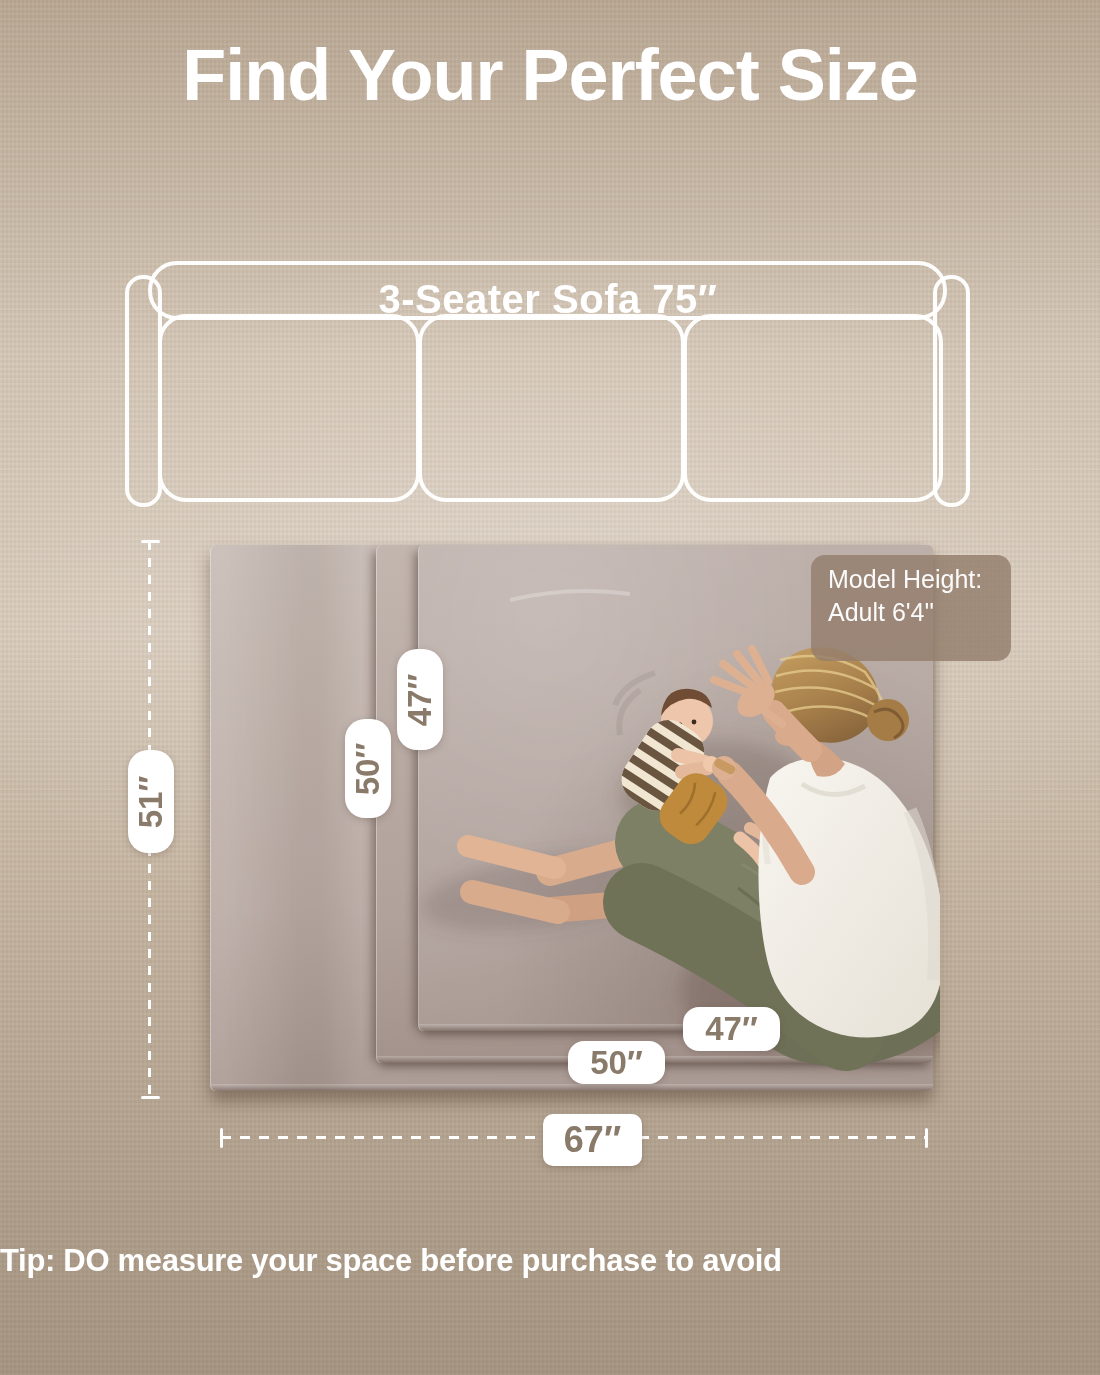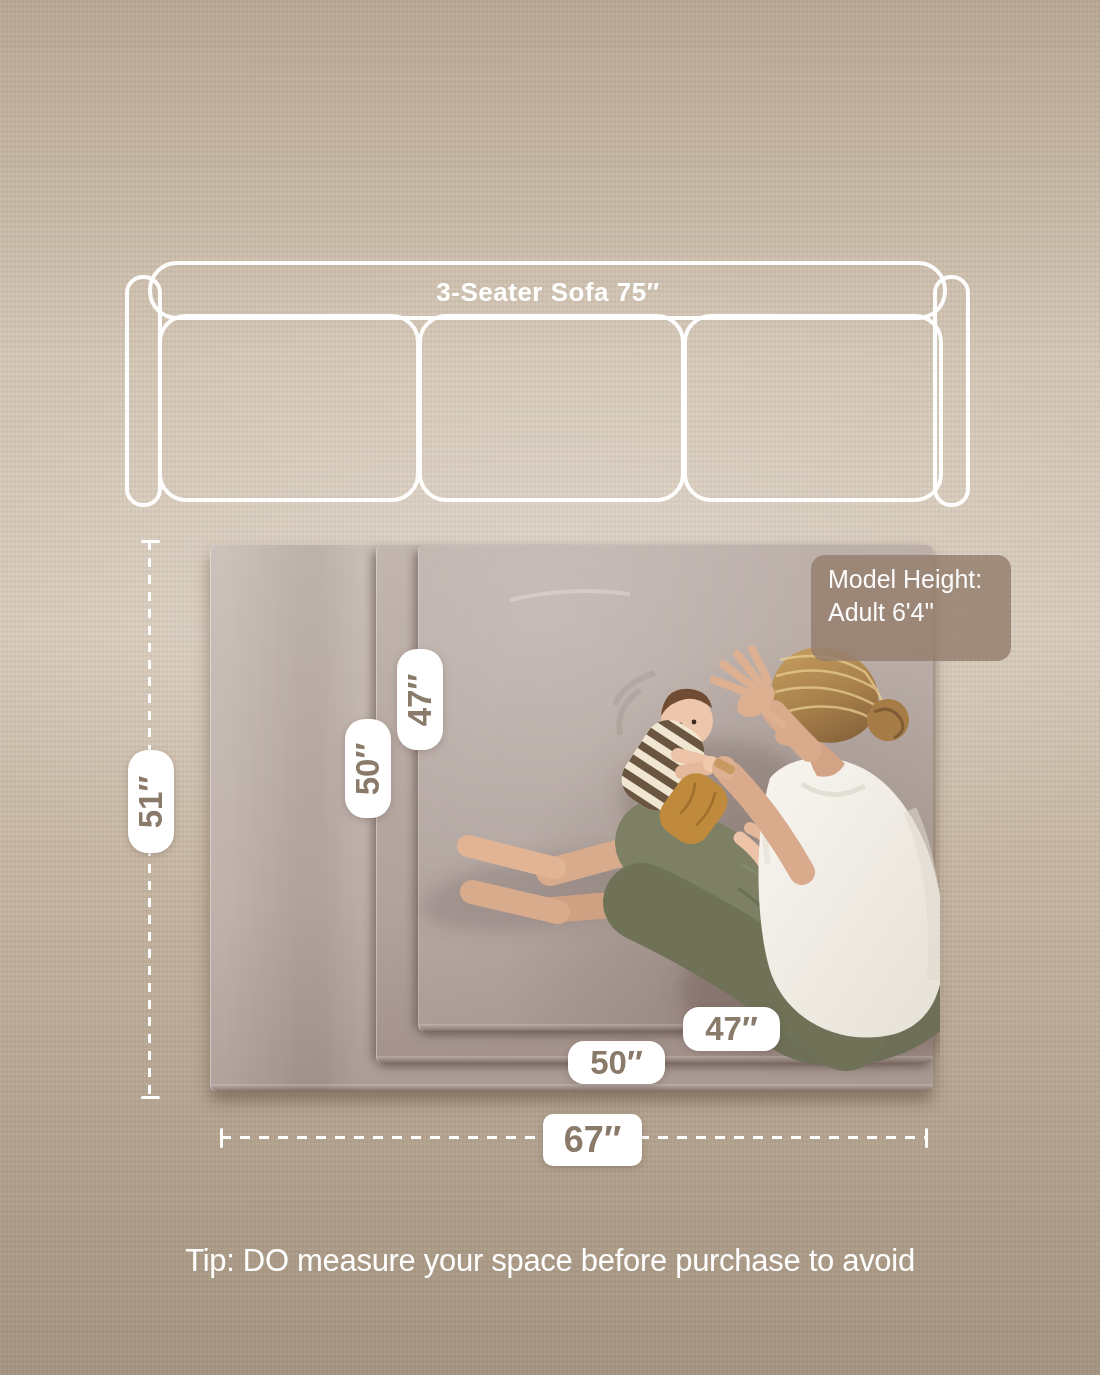--- a/index.html
+++ b/index.html
@@ -20,21 +20,21 @@
     position:absolute;top:34px;left:0;right:0;text-align:center;
     font-size:72px;font-weight:bold;letter-spacing:-1px;color:var(--title_text,#ffffff);
   }
   .subtitle{
     position:absolute;top:136px;left:0;right:0;text-align:center;
     font-size:42px;font-weight:bold;letter-spacing:-0.5px;color:var(--title_text,#ffffff);
   }
   .sofa-svg{position:absolute;left:118px;top:252px;}
   .sofa-label{
     position:absolute;left:118px;top:277px;width:860px;text-align:center;
-    font-size:26px;font-weight:bold;color:#ffffff;letter-spacing:0.5px;
+    font-size:40px;font-weight:bold;color:#ffffff;letter-spacing:0.5px;
   }
   
   .mat-stack{position:absolute;left:210px;top:545px;width:722px;height:546px;}
   .mat-layer{position:absolute;border-radius:6px;}
   .mat-l1{
     left:0;top:0;width:722px;height:546px;
     background:
       linear-gradient(90deg, rgba(255,255,255,0.10) 0 14px, rgba(0,0,0,0.04) 90px 110px, rgba(255,255,255,0.06) 150px),
       linear-gradient(175deg,#c6bab3,#b8a9a2 60%,#a2918a);
     box-shadow:0 10px 16px rgba(85,66,52,0.5);
@@ -89,30 +89,31 @@
   .pill-50h{left:568px;top:1041px;width:97px;height:43px;border-radius:16px;}
   .pill-67{left:543px;top:1114px;width:99px;height:52px;font-size:36px;}
   
   .model-badge{
     position:absolute;left:811px;top:555px;width:200px;height:106px;z-index:8;
     background:var(--badge_bg,rgba(148,126,108,0.82));border-radius:14px;
     color:rgba(255,255,255,0.97);font-size:25px;line-height:33px;
     padding:8px 0 0 17px;box-sizing:border-box;
   }
   .tip{
-    position:absolute;top:1239px;left:0;right:0;text-align:center;z-index:2;
-    color:#ffffff;font-weight:normal;font-size:31px;line-height:43px;letter-spacing:-0.3px;
+    position:absolute;top:1239px;left:0;right:0;text-align:left;z-index:2;
+    color:#ffffff;font-weight:bold;font-size:31px;line-height:43px;letter-spacing:-0.3px;
   }
   .tip span{display:block;}
 </style>
 </head>
 <body>
 
 <div class="stage">
 
+  <div class="title">Find Your Perfect Size</div>
 
   <svg class="sofa-svg" width="860" height="262" viewBox="0 0 860 262">
     <g fill="none" stroke="#ffffff" stroke-width="4" stroke-opacity="0.97">
       <rect x="9" y="25" width="33" height="228" rx="16"></rect>
       <rect x="817" y="25" width="33" height="228" rx="16"></rect>
       <rect x="32" y="11" width="795" height="55" rx="27"></rect>
       <rect x="42" y="64" width="258" height="184" rx="26"></rect>
       <rect x="302" y="64" width="263" height="184" rx="26"></rect>
       <rect x="567" y="64" width="256" height="184" rx="26"></rect>
     </g>

